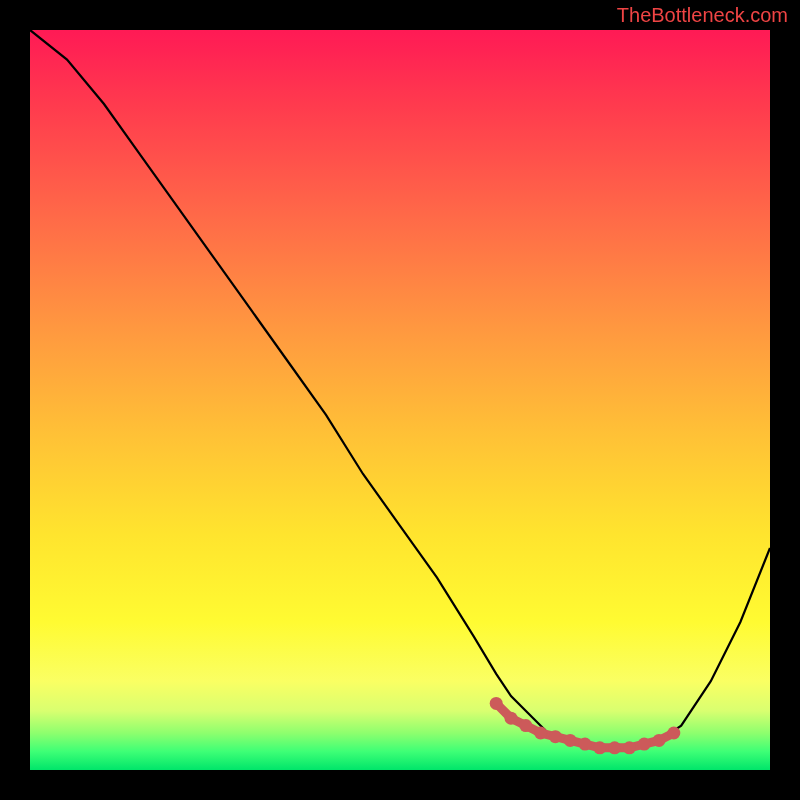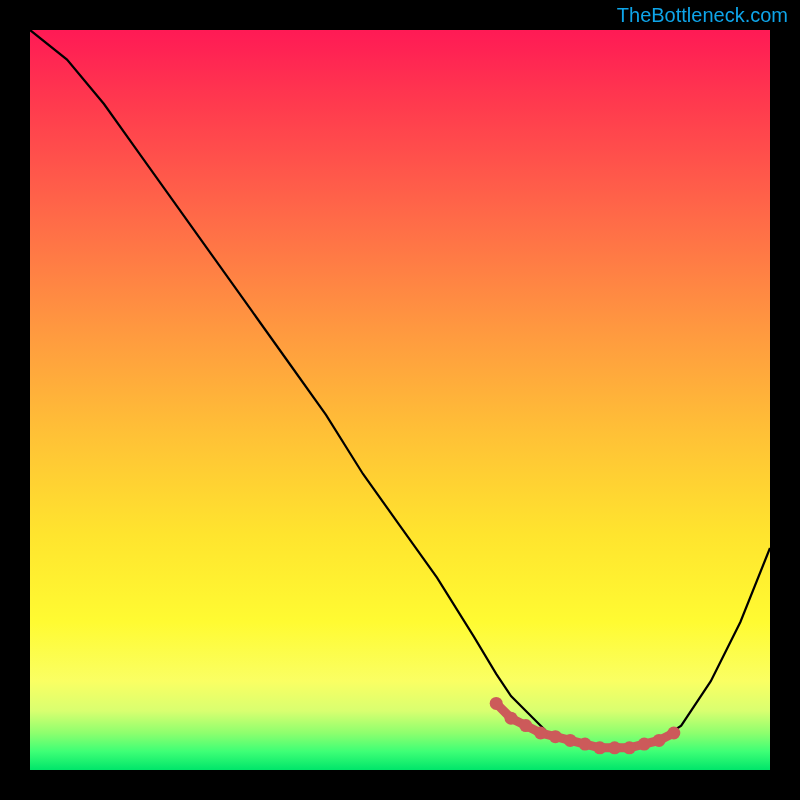--- a/index.html
+++ b/index.html
@@ -8,21 +8,21 @@
     width: 800px;
     height: 800px;
     background: #000;
     position: relative;
     font-family: Arial, Helvetica, sans-serif;
   }
   .watermark {
     position: absolute;
     top: 4px;
     right: 12px;
-    color: #0ea5e9;
+    color: #ef4444;
     font-size: 20px;
     font-weight: 500;
     z-index: 10;
   }
   .plot-area {
     position: absolute;
     left: 30px;
     top: 30px;
     width: 740px;
     height: 740px;

